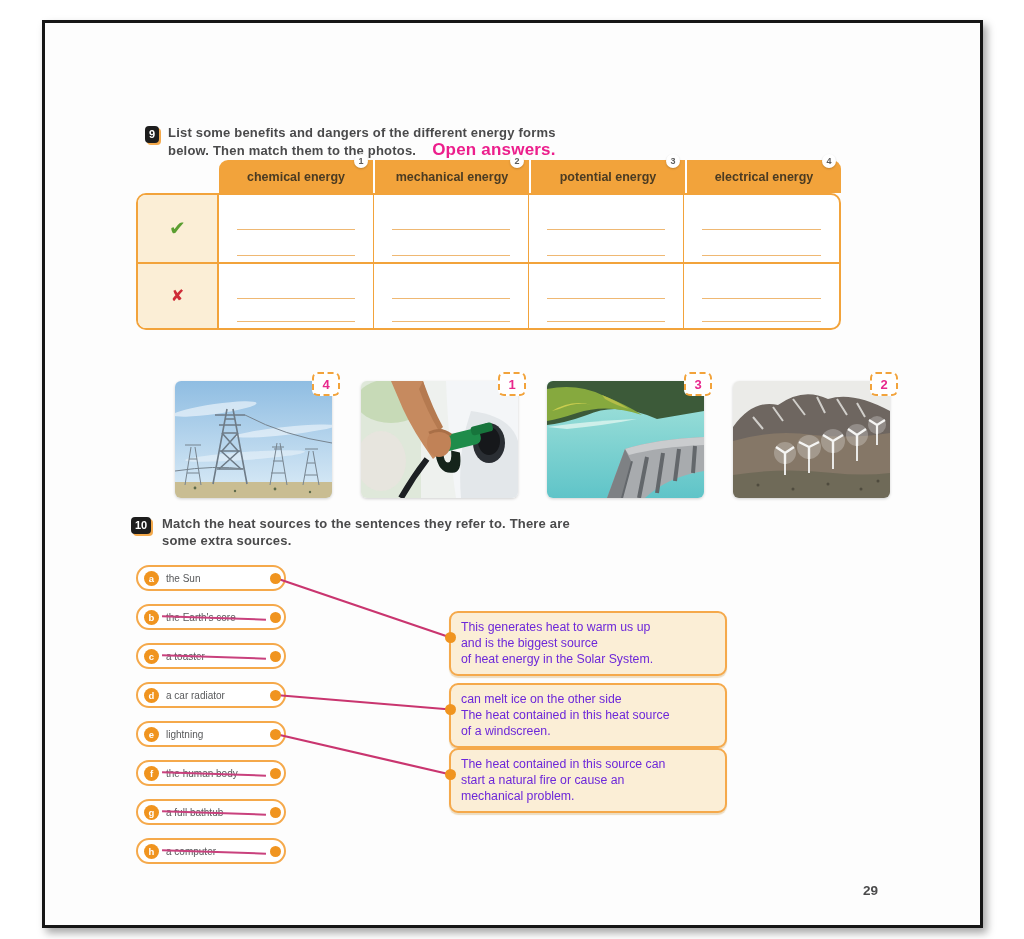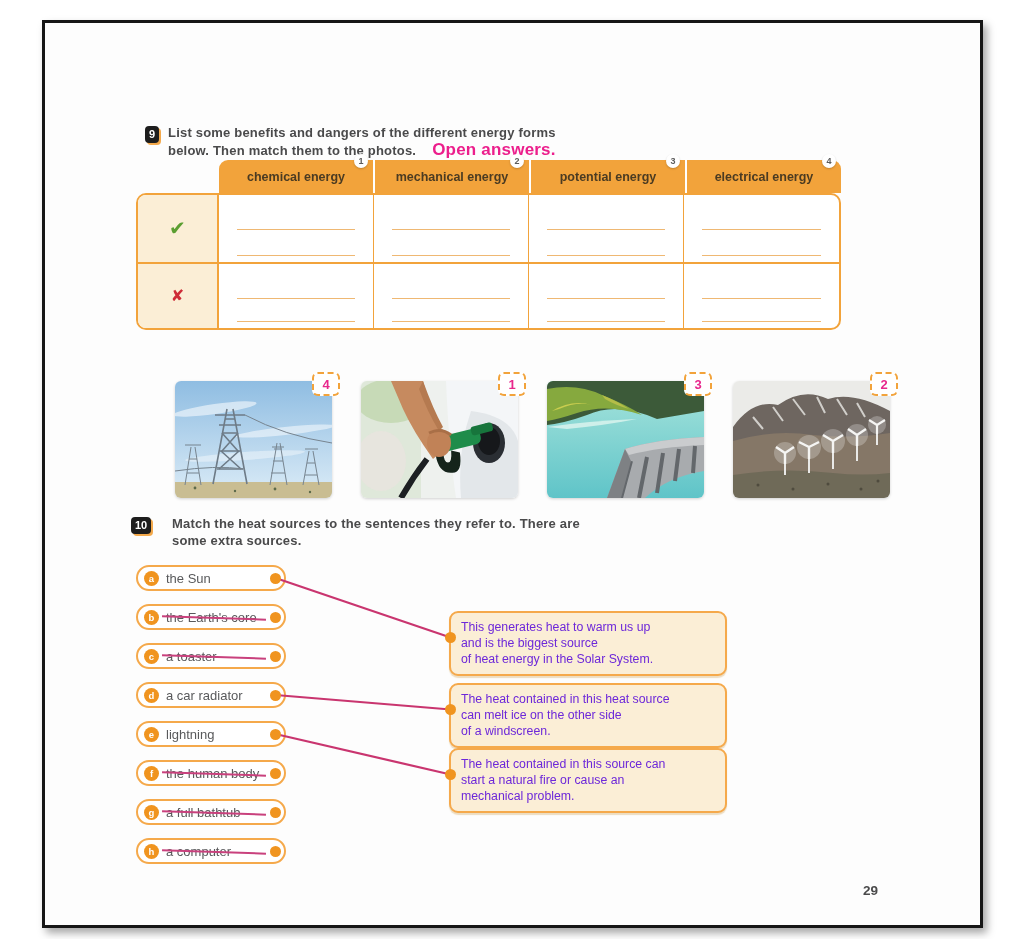--- a/index.html
+++ b/index.html
@@ -69,21 +69,21 @@
   .src-pill{
     position:absolute;left:91px;width:150px;height:26px;box-sizing:border-box;
     border:2px solid #f5a94b;border-radius:14px;background:#fff;
     display:flex;align-items:center;
   }
   .src-letter{
     width:15px;height:15px;border-radius:50%;background:#f0941f;color:#fff;
     font-size:9.5px;font-weight:bold;display:flex;align-items:center;
     justify-content:center;margin:0 7px 0 6px;flex:none;
   }
-  .src-label{font-size:13px;color:#58595b;white-space:nowrap;}
+  .src-label{font-size:10px;color:#58595b;white-space:nowrap;}
   .src-dot{
     position:absolute;right:3px;top:50%;margin-top:-5.5px;width:11px;height:11px;
     border-radius:50%;background:#f0941f;z-index:6;
   }
   .strike{
     position:absolute;left:24px;right:18px;top:11px;height:2px;background:#c9417d;
     transform:rotate(1.8deg);display:none;z-index:4;
   }
   .src-pill.struck .strike{display:block;}
   .sent-box{
@@ -306,21 +306,21 @@
               <line x1="0" y1="0" x2="0" y2="20" stroke="#e9e9e7" stroke-width="2"></line>
               <path d="M0 0 L-8 -5 M0 0 L8 -5 M0 0 L0 9" stroke="#f5f5f3" stroke-width="2.2"></path>
             </g>
         </g>
       </svg>
     </div>
     <div class="photo-badge">2</div>
   </div>
 
   <div class="ex-badge" style="left:86px;top:494px;">10</div>
-  <div class="ex-title" style="left:127px;top:492px;width:520px;">
+  <div class="ex-title" style="left:117px;top:492px;width:520px;">
     <span>Match the heat sources to the sentences they refer to. There are</span><br>
     <span>some extra sources.</span>
   </div>
 
   <div class="src-pill p0">
     <span class="src-letter">a</span>
     <span class="src-label">the Sun</span>
 
     <span class="src-dot"></span>
   </div>
@@ -368,22 +368,22 @@
   </div>
 
   <div class="sent-box b0">
     <span class="sent-dot"></span>
     <span class="sent-line">This generates heat to warm us up</span>
     <span class="sent-line">and is the biggest source</span>
     <span class="sent-line">of heat energy in the Solar System.</span>
   </div>
   <div class="sent-box b1">
     <span class="sent-dot"></span>
+    <span class="sent-line">can melt ice on the other side</span>
     <span class="sent-line">The heat contained in this heat source</span>
-    <span class="sent-line">can melt ice on the other side</span>
     <span class="sent-line">of a windscreen.</span>
   </div>
   <div class="sent-box b2">
     <span class="sent-dot"></span>
     <span class="sent-line">The heat contained in this source can</span>
     <span class="sent-line">start a natural fire or cause an</span>
     <span class="sent-line">mechanical problem.</span>
   </div>
 
   <svg id="connector-svg">

